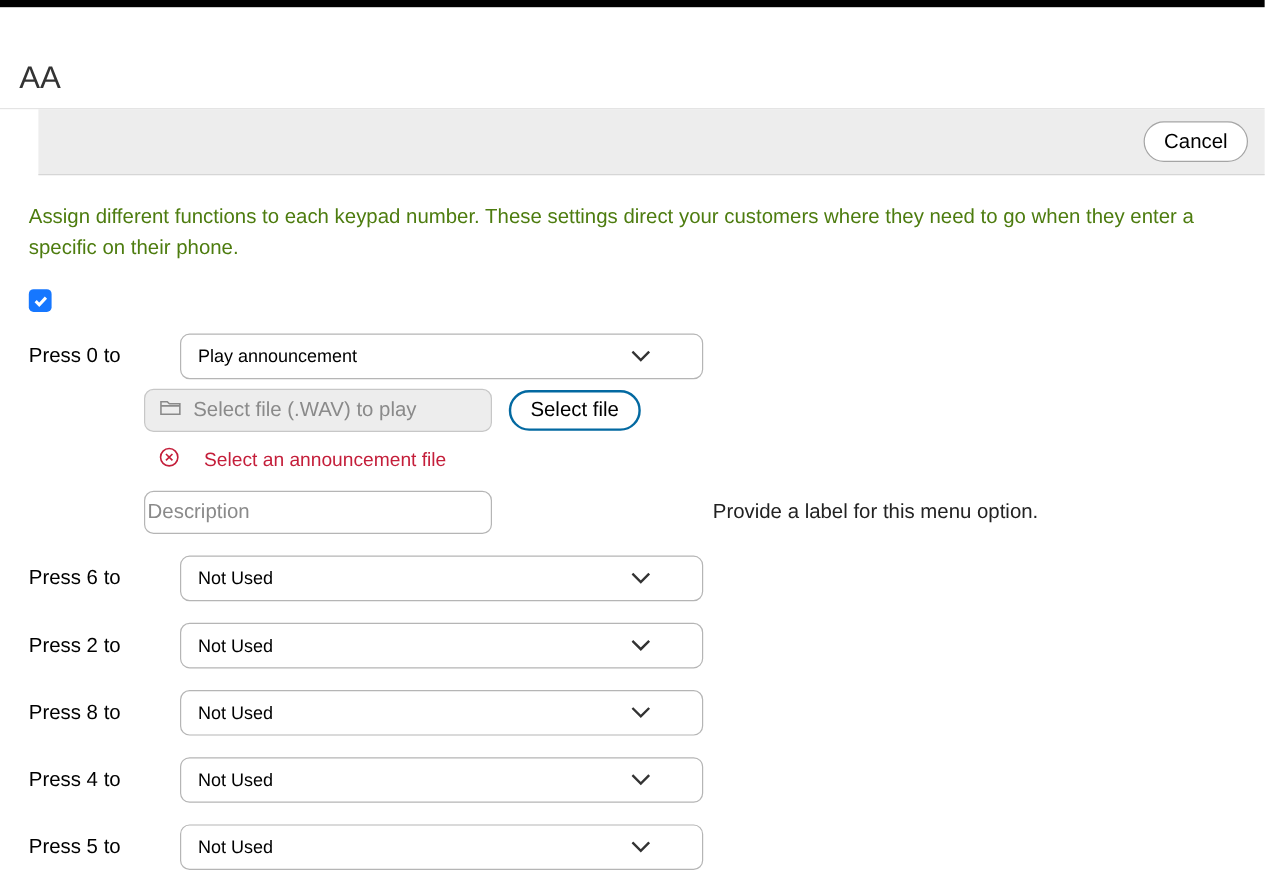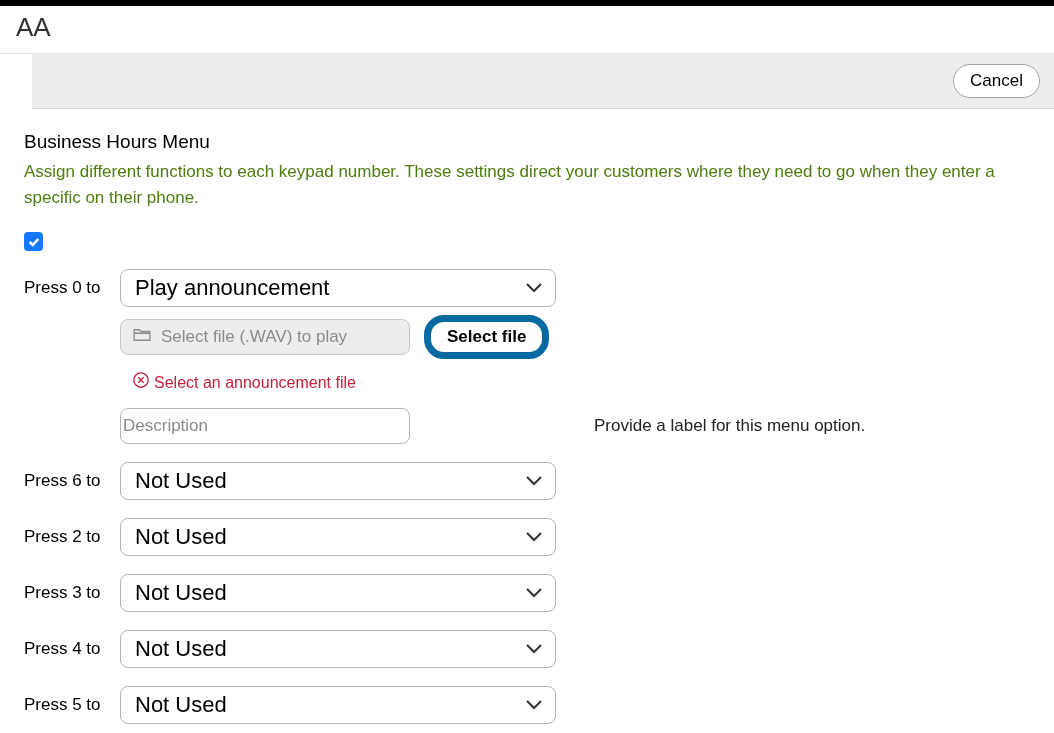--- a/index.html
+++ b/index.html
@@ -14,20 +14,21 @@
       background: #fff;
     }
     .topbar-black {
       height: 6px;
       background: #000;
     }
     .header-bar {
       padding: 6px 16px 10px 16px;
       border-bottom: 1px solid #e4e4e4;
       background: #fff;
+      margin-top: 37px;
     }
     .header-bar .title {
       font-size: 26px;
       font-weight: 400;
       color: #333;
     }
     .action-bar {
       background: #ededed;
       border-bottom: 1px solid #d6d6d6;
       padding: 10px 14px;
@@ -99,27 +100,28 @@
     .select-wrap {
       position: relative;
       width: 436px;
     }
     .select {
       width: 100%;
       height: 38px;
       border: 1px solid #b5b5b5;
       border-radius: 8px;
       padding: 0 40px 0 14px;
-      font-size: 22px;
+      font-size: 15px;
       font-family: inherit;
       background: #fff;
       appearance: none;
       cursor: pointer;
       display: flex;
       align-items: center;
+      margin-left: 30px;
     }
     .chevron {
       position: absolute;
       right: 14px;
       top: 50%;
       transform: translateY(-50%);
       pointer-events: none;
     }
     .chevron svg {
       width: 16px;
@@ -155,32 +157,31 @@
     }
     .folder-icon svg {
       width: 18px;
       height: 14px;
       stroke: #8a8a8a;
       stroke-width: 1.5;
       fill: none;
     }
     .btn-selectfile {
       background: #fff;
-      border: 7px solid #0369a1;
+      border: 2px solid #0369a1;
       border-radius: 20px;
       padding: 5px 16px;
       font-size: 17px;
       cursor: pointer;
       font-family: inherit;
-      font-weight: bold;
     }
     .error-row {
       display: flex;
       align-items: center;
-      gap: 4px;
+      gap: 20px;
       color: #c41e3a;
       padding-left: 12px;
       margin-top: 4px;
       margin-bottom: 6px;
     }
     .error-icon svg {
       width: 18px;
       height: 18px;
       stroke: #c41e3a;
       stroke-width: 1.5;
@@ -221,21 +222,20 @@
 <div class="header-bar">
   <div class="title">AA</div>
 </div>
 
 <div class="action-bar">
   <button class="btn-outline">Cancel</button>
 </div>
 
 <div class="content">
 
-  <div class="section-title">Business Hours Menu</div>
   <div class="section-desc">Assign different functions to each keypad number. These settings direct your customers where they need to go when they enter a specific on their phone.</div>
 
   <div class="checkbox-row">
     <div class="checkbox">
       <svg viewBox="0 0 14 14">
           <path d="M2 7 L5.5 10.5 L12 3.5"></path>
         </svg>
     </div>
   </div>
 
@@ -304,21 +304,21 @@
       </div>
       <span class="chevron">
         <svg viewBox="0 0 16 10">
             <path d="M1 1 L8 8 L15 1"></path>
           </svg>
       </span>
     </div>
   </div>
 
   <div class="keypad-row">
-    <div class="press-label">Press 3 to</div>
+    <div class="press-label">Press 8 to</div>
     <div class="select-wrap">
       <div class="select">
         <span>Not Used</span>
       </div>
       <span class="chevron">
         <svg viewBox="0 0 16 10">
             <path d="M1 1 L8 8 L15 1"></path>
           </svg>
       </span>
     </div>

